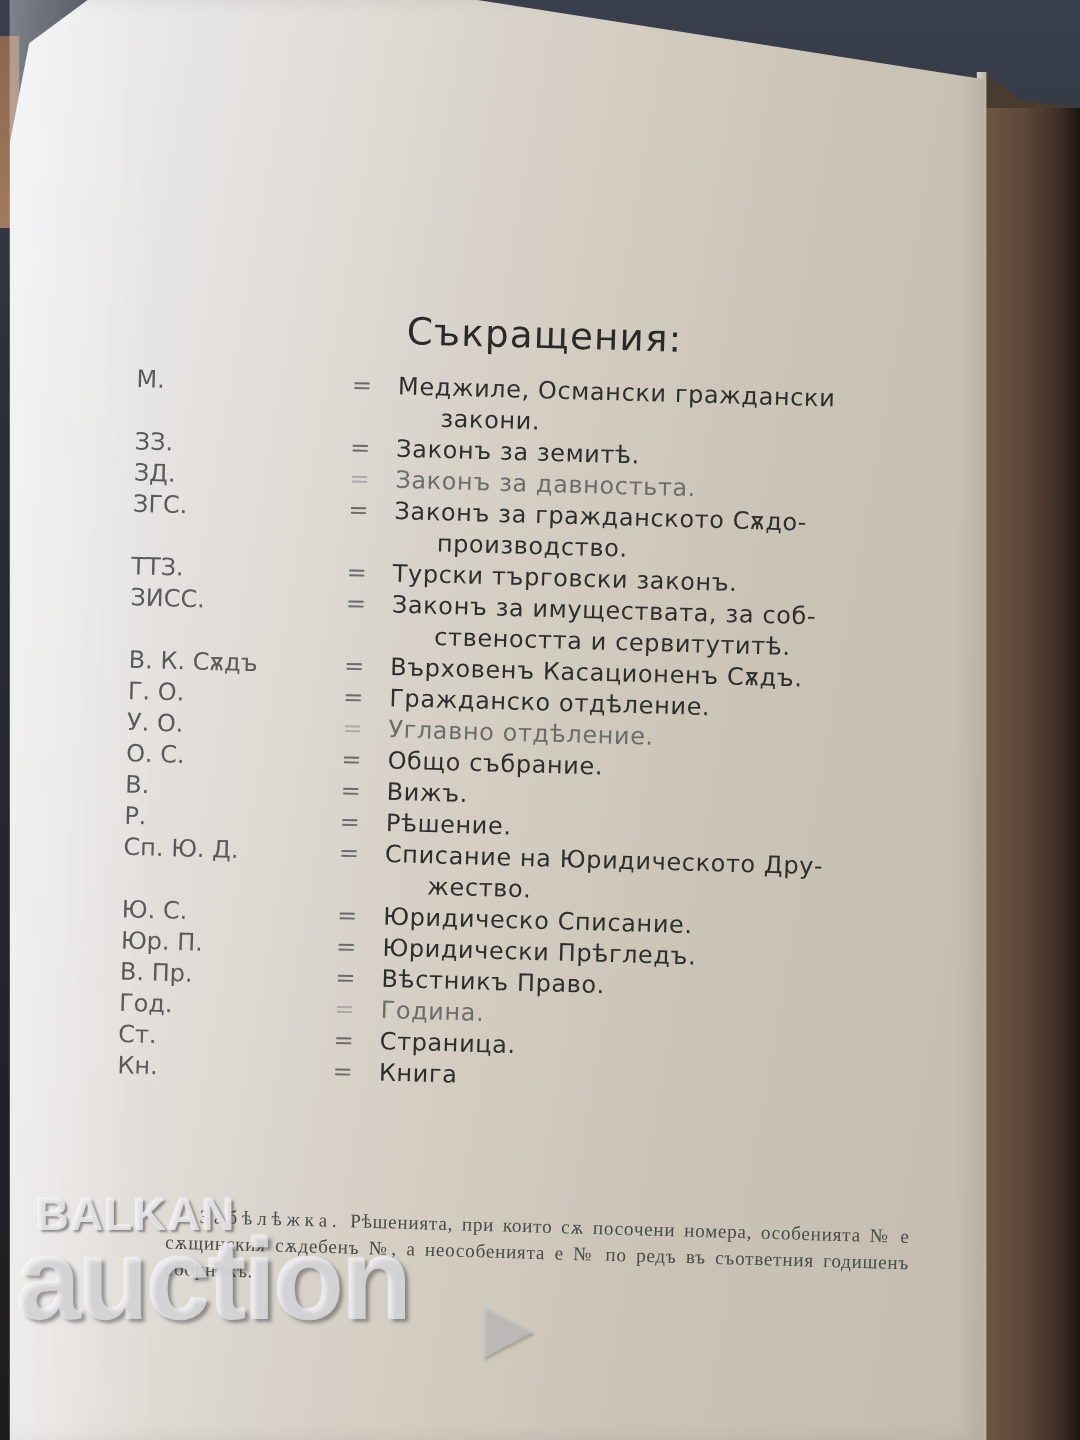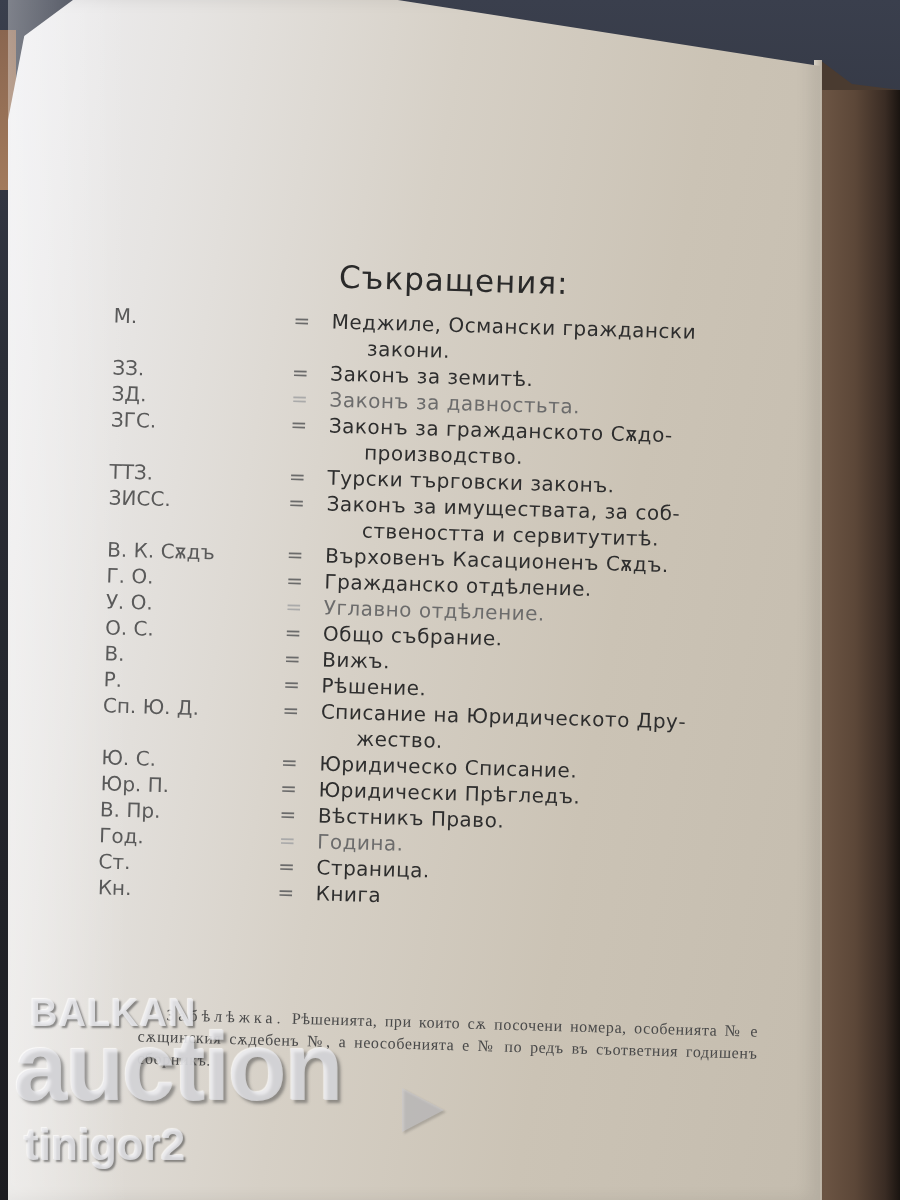--- a/index.html
+++ b/index.html
@@ -312,14 +312,13 @@
     </div>
   </div>
 
   <p class="note"><span class="note-label">Забѣлѣжка.</span> <span>Рѣшенията, при които сѫ посочени номера, особенията № е сѫщинския сѫдебенъ №, а неособенията е № по редъ въ съответния годишенъ сборникъ.</span></p>
 </div>
 
 <div class="watermark">
   <span class="wm-balkan">BALKAN</span>
   <span class="wm-auction">auction</span>
   <span class="wm-arrow"></span>
-  <span class="wm-user">tinigor2</span>
 </div>
 
 </body></html>

